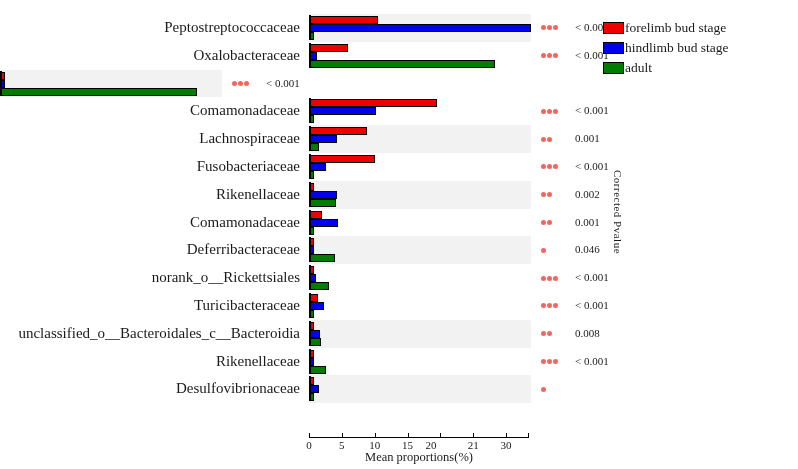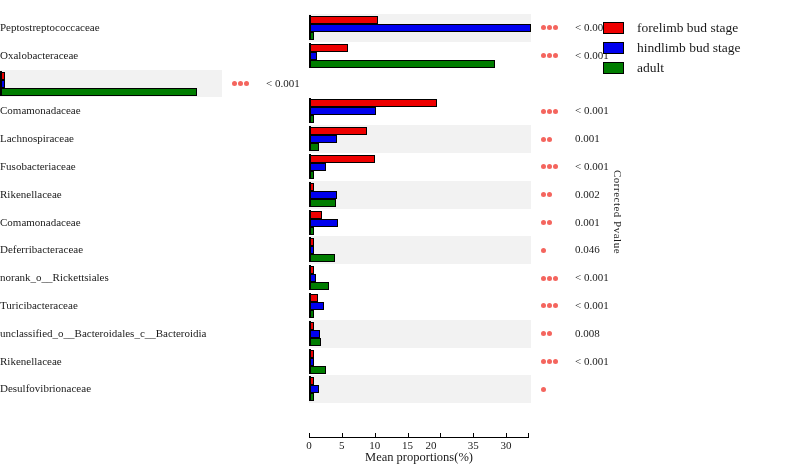--- a/index.html
+++ b/index.html
@@ -8,21 +8,22 @@
     width:798px;height:469px;
     background:#fff;
     font-family:"Liberation Serif", serif;
     color:#1a1a1a;
     overflow:hidden;
   }
   #rows{position:absolute;left:0;top:14px;width:798px;}
   .row{display:flex;height:27.8px;align-items:stretch;}
   .row-label{
     width:300px;padding-right:9px;
-    font-size:11px;line-height:27.8px;
+    text-align:right;
+    font-size:15px;line-height:27.8px;
     white-space:nowrap;color:#1a1a1a;
   }
   .bar-zone{position:relative;width:222px;height:27.8px;}
   .bar-zone.striped{background:#f2f2f2;}
   .tick-line{position:absolute;left:0;top:1px;width:2px;height:25px;background:#000;}
   .bar{position:absolute;left:1px;height:6px;border:1px solid #000;}
   .bar.b0{top:2px;}
   .bar.b1{top:10px;}
   .bar.b2{top:18px;}
   .sig-zone{width:34px;padding-left:10px;display:flex;align-items:center;}
@@ -33,21 +34,21 @@
   .x-tick{position:absolute;top:-4px;width:1px;height:4px;background:#000;}
   .x-tick-label{position:absolute;top:2px;transform:translateX(-50%);font-size:11px;color:#1a1a1a;}
   #x-title{
     position:absolute;left:309px;top:450px;width:220px;
     text-align:center;font-size:12.5px;color:#1a1a1a;
   }
   
   #legend{position:absolute;left:603px;top:18px;}
   .legend-item{display:flex;align-items:center;height:20px;}
   .legend-swatch{width:19px;height:10px;border:1px solid #000;flex:none;}
-  .legend-label{font-size:13.5px;margin-left:1px;white-space:nowrap;color:#1a1a1a;padding-left:12px;}
+  .legend-label{font-size:13.5px;margin-left:1px;white-space:nowrap;color:#1a1a1a;}
   
   #right-axis-title{
     position:absolute;left:612px;top:170px;
     writing-mode:vertical-rl;
     font-size:11px;letter-spacing:0.5px;color:#1a1a1a;
     white-space:nowrap;
   }
 </style>
 </head>
 <body>
@@ -262,21 +263,21 @@
       <span class="x-tick-label" style="left: 0px;">0</span>
       <span class="x-tick" style="left: 32.8358px;"></span>
       <span class="x-tick-label" style="left: 32.8358px;">5</span>
       <span class="x-tick" style="left: 65.6716px;"></span>
       <span class="x-tick-label" style="left: 65.6716px;">10</span>
       <span class="x-tick" style="left: 98.5075px;"></span>
       <span class="x-tick-label" style="left: 98.5075px;">15</span>
       <span class="x-tick" style="left: 131.343px;"></span>
       <span class="x-tick-label" style="left: 122px;">20</span>
       <span class="x-tick" style="left: 164.179px;"></span>
-      <span class="x-tick-label" style="left: 164.179px;">35</span>
+      <span class="x-tick-label" style="left: 164.179px;">21</span>
       <span class="x-tick" style="left: 197.015px;"></span>
       <span class="x-tick-label" style="left: 197.015px;">30</span>
       <span class="x-tick" style="left: 219px;"></span>
     </div>
 
   <div id="x-title">Mean proportions(%)</div>
 
   <div id="legend">
     <div class="legend-item">
       <span class="legend-swatch" style="background: rgb(238, 0, 0);"></span>

